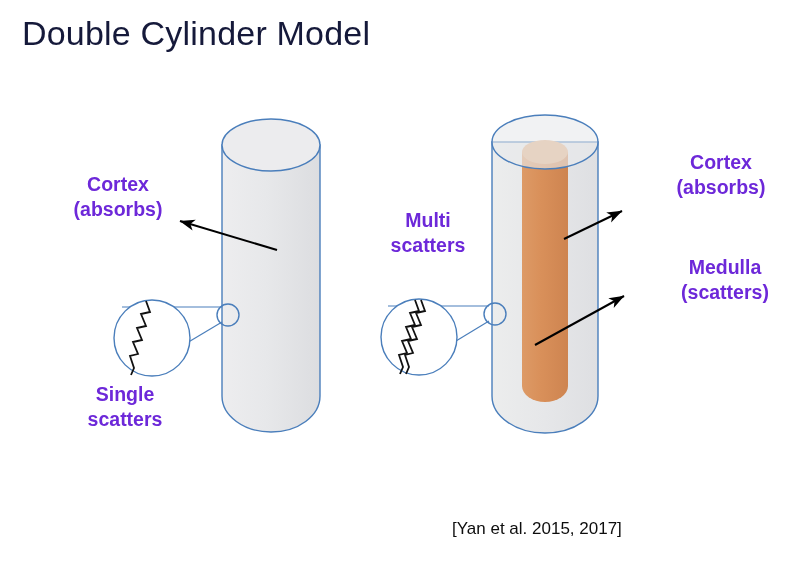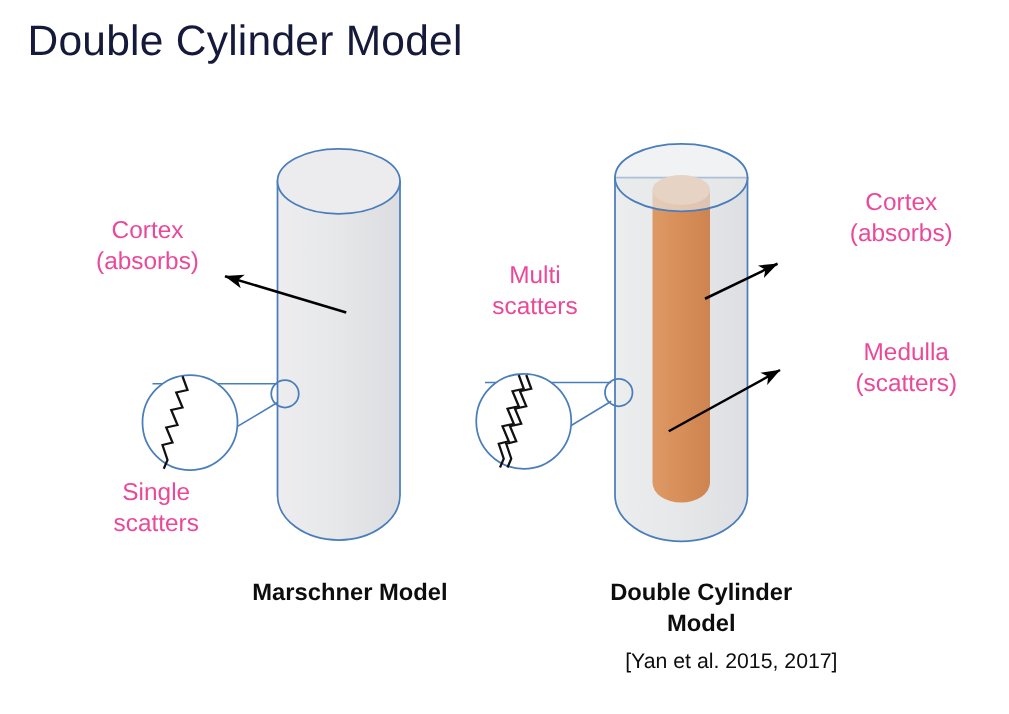--- a/index.html
+++ b/index.html
@@ -33,49 +33,49 @@
     position: absolute;
     left: 0;
     top: 0;
     width: 807px;
     height: 571px;
   }
   .anno {
     position: absolute;
     font-size: 19.5px;
     line-height: 25px;
-    color: #ec4899;
+    color: #6d28d9;
     text-align: center;
     white-space: pre-line;
-    font-weight: 400;
+    font-weight: 700;
   }
   .caption {
     position: absolute;
     font-size: 19px;
     line-height: 25px;
     font-weight: bold;
     color: #0d0d0d;
     text-align: center;
     white-space: pre-line;
   }
   .cite {
     position: absolute;
     font-size: 17px;
     line-height: 22px;
     font-weight: 400;
     color: #0d0d0d;
-    text-align: right;
+    text-align: left;
     white-space: nowrap;
   }
   
   #anno-cortex-left   { left: 48px;  top: 172px; width: 140px; }
   #anno-single        { left: 60px;  top: 382px; width: 130px; }
   #anno-multi         { left: 368px; top: 208px; width: 120px; }
   #anno-cortex-right  { left: 645px; top: 150px; width: 152px; }
-  #anno-medulla-right { left: 645px; top: 270px; width: 160px; }
+  #anno-medulla-right { left: 645px; top: 255px; width: 160px; }
   #cap-marschner      { left: 170px; top: 462px; width: 220px; }
   #cap-double         { left: 452px; top: 462px; width: 218px; }
   #cite-yan           { left: 452px; top: 518px; width: 218px; }
 </style>
 </head>
 <body>
 
 <div id="slide">
 
   <div id="slide-title">Double Cylinder Model</div>
@@ -172,20 +172,17 @@
 
   <div class="anno" id="anno-multi">Multi
 scatters</div>
 
   <div class="anno" id="anno-cortex-right">Cortex
 (absorbs)</div>
 
   <div class="anno" id="anno-medulla-right">Medulla
 (scatters)</div>
 
-  <div class="caption" id="cap-marschner">Marschner Model</div>
 
-  <div class="caption" id="cap-double">Double Cylinder
-Model</div>
 
   <div class="cite" id="cite-yan">[Yan et al. 2015, 2017]</div>
 
 </div>
 
 </body></html>

